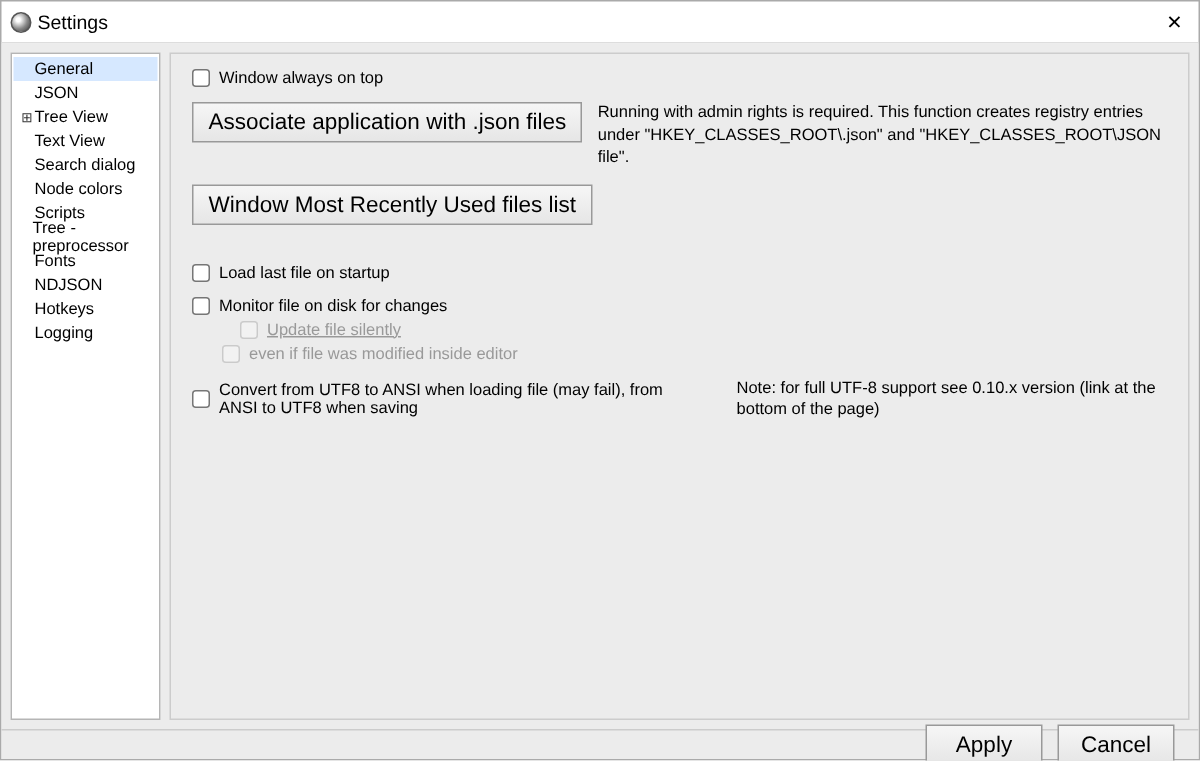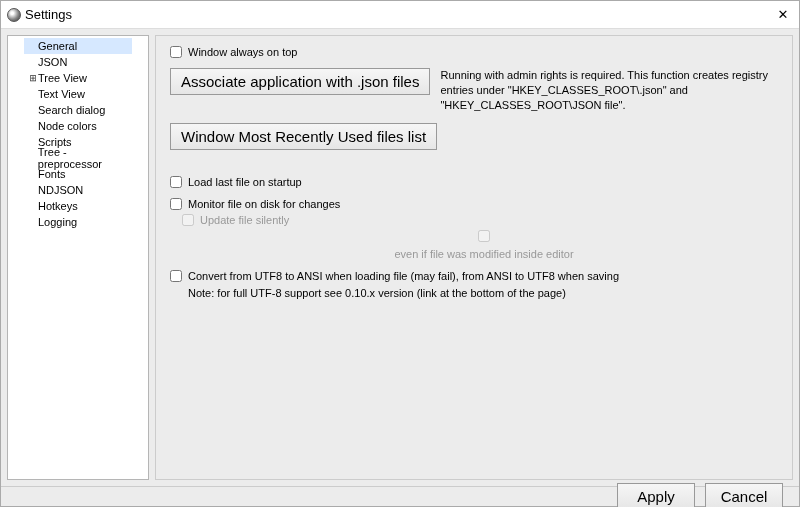--- a/index.html
+++ b/index.html
@@ -4,33 +4,33 @@
 <style>
 * { box-sizing: border-box; margin: 0; padding: 0; }
 body { font-family: "Segoe UI", Tahoma, sans-serif; font-size: 11px; background: #fff; width: 800px; height: 507px; overflow: hidden; }
 .window { width: 800px; height: 507px; background: #fff; border: 1px solid #aaa; display: flex; flex-direction: column; }
 .titlebar { height: 28px; display: flex; align-items: center; padding: 0 6px; border-bottom: 1px solid #ddd; }
 .titlebar .apptitle { font-size: 13px; margin-left: 4px; }
 .titlebar .spacer { flex: 1; }
 .titlebar .close { width: 20px; text-align: center; font-size: 13px; cursor: default; }
 .appicon { width: 14px; height: 14px; border-radius: 50%; background: radial-gradient(circle at 35% 35%, #fff 12%, #888 55%, #333 100%); border: 1px solid #555; }
 .body { flex: 1; display: flex; background: #ececec; padding: 6px; gap: 6px; }
-.sidebar { width: 142px; background: #fff; border: 1px solid #b5b5b5; padding: 2px 16px; overflow-y: auto; }
+.sidebar { width: 100px; background: #fff; border: 1px solid #b5b5b5; padding: 2px 1px; overflow-y: auto; }
 .tree-item { display: flex; align-items: center; height: 16px; padding-left: 4px; font-size: 11px; color: #000; cursor: default; }
 .tree-item .exp { width: 10px; display: inline-block; text-align: center; font-size: 9px; color: #333; }
 .tree-item.selected { background: #d6e8ff; }
 .content { flex: 1; background: #ececec; border: 1px solid #ccc; padding: 10px 14px; display: flex; flex-direction: column; gap: 10px; }
 .row { display: flex; align-items: flex-start; gap: 10px; }
 .checkbox { display: inline-flex; align-items: center; gap: 6px; font-size: 11px; }
 .checkbox input { width: 12px; height: 12px; }
 .checkbox.disabled { color: #999; }
 .btn { background: linear-gradient(#f6f6f6,#e6e6e6); border: 1px solid #999; padding: 4px 10px; font-size: 15px; cursor: default; min-height: 22px; display: inline-flex; align-items: center; }
 .note { font-size: 11px; color: #000; line-height: 1.35; }
-.indent1 { margin-left: 12px; }
-.indent2 { margin-left: 20px; flex-direction: column; }
+.indent1 { margin-left: 32px; text-decoration: underline; }
+.indent2 { margin-left: 20px; }
 .footer { height: 20px; border-top: 1px solid #ccc; display: flex; align-items: center; justify-content: flex-end; padding: 0 16px; gap: 10px; background: #ececec; }
 .footer .btn { width: 78px; justify-content: center; }
 </style>
 </head>
 <body>
 
 <div class="window">
   <div class="titlebar">
     <div class="appicon"></div>
     <div class="apptitle">Settings</div>
@@ -120,21 +120,21 @@
         <label class="checkbox disabled indent1">
           <input type="checkbox" disabled="" style="">
           <span>Update file silently</span>
         </label>
         <label class="checkbox disabled indent2">
           <input type="checkbox" disabled="" style="">
           <span>even if file was modified inside editor</span>
         </label>
       </div>
 
-      <div style="display:flex;flex-direction:column;gap:4px">
+      <div style="display:flex;flex-direction:row;gap:4px">
         <label class="checkbox">
           <input type="checkbox" style="">
           <span>Convert from UTF8 to ANSI when loading file (may fail), from ANSI to UTF8 when saving</span>
         </label>
         <div class="note" style="margin-left:18px">Note: for full UTF-8 support see 0.10.x version (link at the bottom of the page)</div>
       </div>
     </div>
   </div>
 
   <div class="footer">

